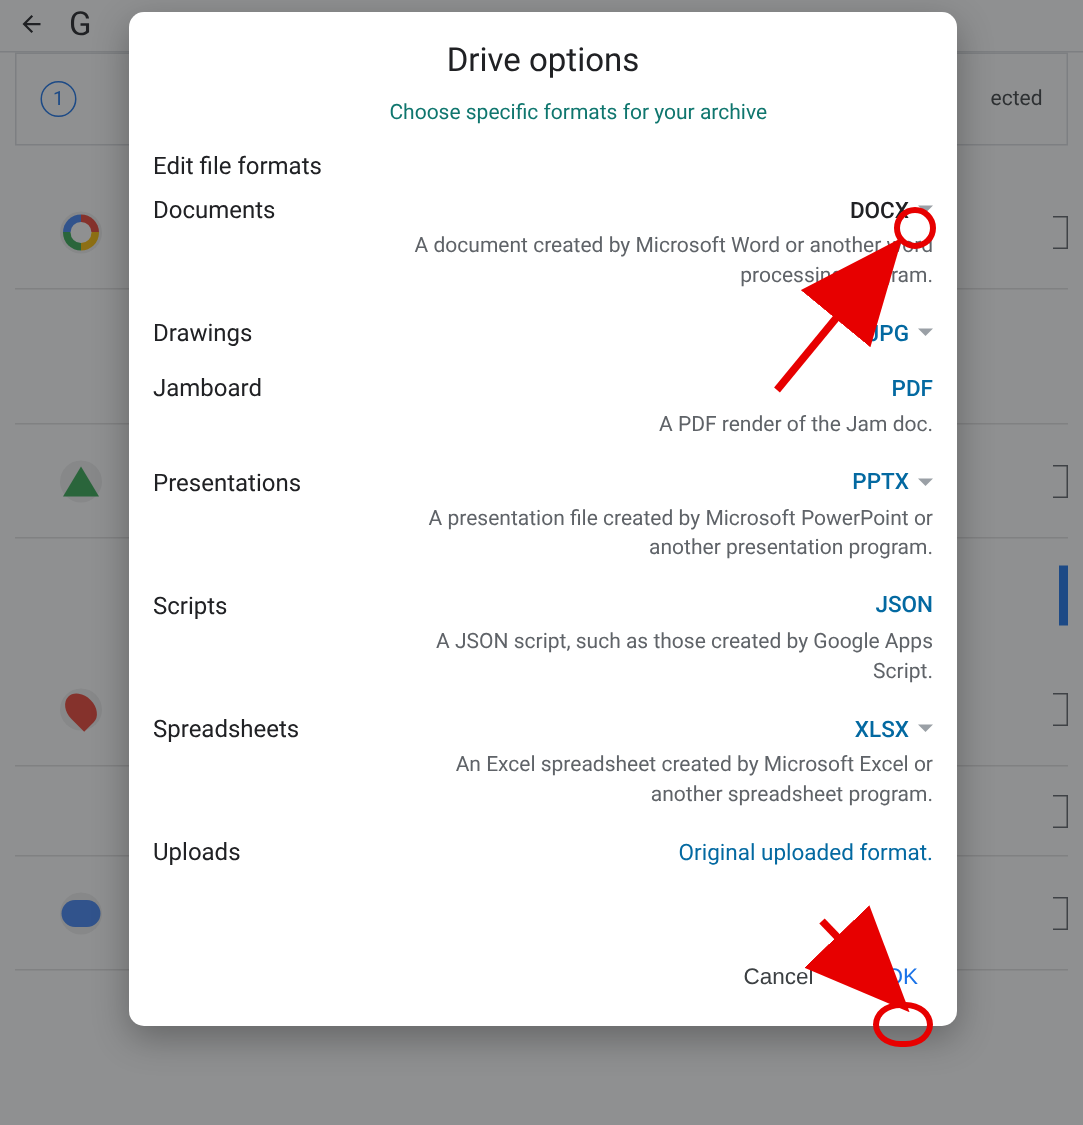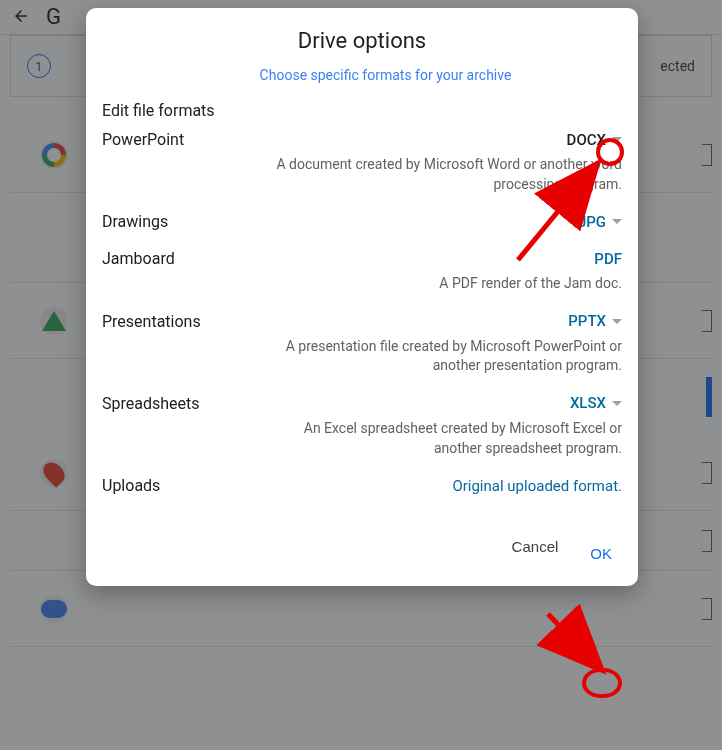--- a/index.html
+++ b/index.html
@@ -15,37 +15,37 @@
   .step-badge { width: 24px; height: 24px; border: 1.5px solid #1a73e8; color:#1a73e8; border-radius: 50%; display:flex; align-items:center; justify-content:center; font-size:13px; }
   .right-chip { color:#3c4043; font-size:14px; }
   .row-bg { height: 76px; border-bottom: 1px solid #e0e0e0; margin: 0 10px; display:flex; align-items:center; padding-left: 30px; }
   .row-icon { width: 28px; height: 28px; border-radius: 50%; background: #eee; display:flex; align-items:center; justify-content:center; }
   .row-right-box { width: 10px; height: 22px; border: 1.5px solid #5f6368; border-left:none; margin-right: 0px; }
   .bg-rows { margin-top: 20px; }
 
   .dimmer { position:absolute; inset:0; background: rgba(32,33,36,0.5); }
 
   
-  .dialog { position:absolute; left: 86px; top: 8px; width: 552px; height: 578px; background:#fff; border-radius: 10px; box-shadow: 0 8px 24px rgba(0,0,0,.3); padding: 20px 0 14px; display:flex; flex-direction:column; }
+  .dialog { position:absolute; left: 86px; top: 8px; width: 552px; height: 676px; background:#fff; border-radius: 10px; box-shadow: 0 8px 24px rgba(0,0,0,.3); padding: 20px 0 14px; display:flex; flex-direction:column; }
   .dialog-title { text-align:center; font-size: 22px; font-weight: 400; color:#202124; margin-bottom: 14px; }
-  .dialog-subtitle { text-align:center; font-size: 14px; color:#3b82f6; margin-bottom: 18px; padding-left: 47px; }
+  .dialog-subtitle { text-align:center; font-size: 14px; color:#0f766e; margin-bottom: 18px; padding-left: 47px; }
   .section-label { font-size: 16px; color:#202124; padding: 0 16px 6px; }
 
   .scroll { flex:1; overflow:hidden; padding: 0 16px; }
 
   .format-row { padding: 4px 0 14px; }
   .format-head { display:flex; justify-content: space-between; align-items: center; }
   .format-name { font-size: 16px; color:#202124; }
   .format-select { display:flex; align-items:center; gap:6px; cursor:pointer; }
   .format-value { font-size: 15px; color:#0369a1; font-weight: 500; }
   .format-value.dark { color:#202124; }
   .caret { width:0; height:0; border-left:5px solid transparent; border-right:5px solid transparent; border-top:5px solid #9aa0a6; }
   .format-desc { text-align: right; font-size: 14px; color:#5f6368; margin-top: 6px; padding-left: 170px; line-height: 1.4; }
 
-  .dialog-actions { display:flex; justify-content:flex-end; gap: 24px; padding: 8px 22px 4px; align-items:center; }
+  .dialog-actions { display:flex; justify-content:flex-end; gap: 40px; padding: 8px 22px 4px; align-items:flex-end; }
   .btn-cancel { font-size: 15px; color:#3c4043; background:none; border:none; cursor:pointer; padding:6px 4px; }
   .btn-ok { font-size: 15px; color:#1a73e8; background:none; border:none; cursor:pointer; padding:6px 4px; font-weight:500;margin-top:15px; }
 
   
   .anno-circle { position:absolute; border: 4px solid #e70000; border-radius: 50%; background: transparent; pointer-events:none; }
   .anno-ellipse { position:absolute; border: 4px solid #e70000; border-radius: 50% / 55%; background: transparent; pointer-events:none; }
   .arrow-svg { position:absolute; pointer-events:none; }
 
   
   .ic-google { background: conic-gradient(#ea4335 0 25%, #fbbc04 0 50%, #34a853 0 75%, #4285f4 0 100%); border-radius:50%; width:24px; height:24px; position:relative; }
@@ -116,21 +116,21 @@
 
 <div class="dialog">
   <div class="dialog-title">Drive options</div>
   <div class="dialog-subtitle">Choose specific formats for your archive</div>
   <div class="section-label">Edit file formats</div>
 
   <div class="scroll">
 
     <div class="format-row">
       <div class="format-head">
-        <div class="format-name">PowerPoint</div>
+        <div class="format-name">Documents</div>
         <div class="format-select">
           <span class="format-value dark">DOCX</span>
           <span class="caret"></span>
         </div>
       </div>
       <div class="format-desc">A document created by Microsoft Word or another word processing program.</div>
     </div>
 
     <div class="format-row">
       <div class="format-head">
@@ -157,20 +157,29 @@
       <div class="format-head">
         <div class="format-name">Presentations</div>
         <div class="format-select">
           <span class="format-value">PPTX</span>
           <span class="caret"></span>
         </div>
       </div>
       <div class="format-desc">A presentation file created by Microsoft PowerPoint or another presentation program.</div>
     </div>
 
+    <div class="format-row">
+      <div class="format-head">
+        <div class="format-name">Scripts</div>
+        <div class="format-select">
+          <span class="format-value">JSON</span>
+        </div>
+      </div>
+      <div class="format-desc">A JSON script, such as those created by Google Apps Script.</div>
+    </div>
 
     <div class="format-row">
       <div class="format-head">
         <div class="format-name">Spreadsheets</div>
         <div class="format-select">
           <span class="format-value">XLSX</span>
           <span class="caret"></span>
         </div>
       </div>
       <div class="format-desc">An Excel spreadsheet created by Microsoft Excel or another spreadsheet program.</div>

